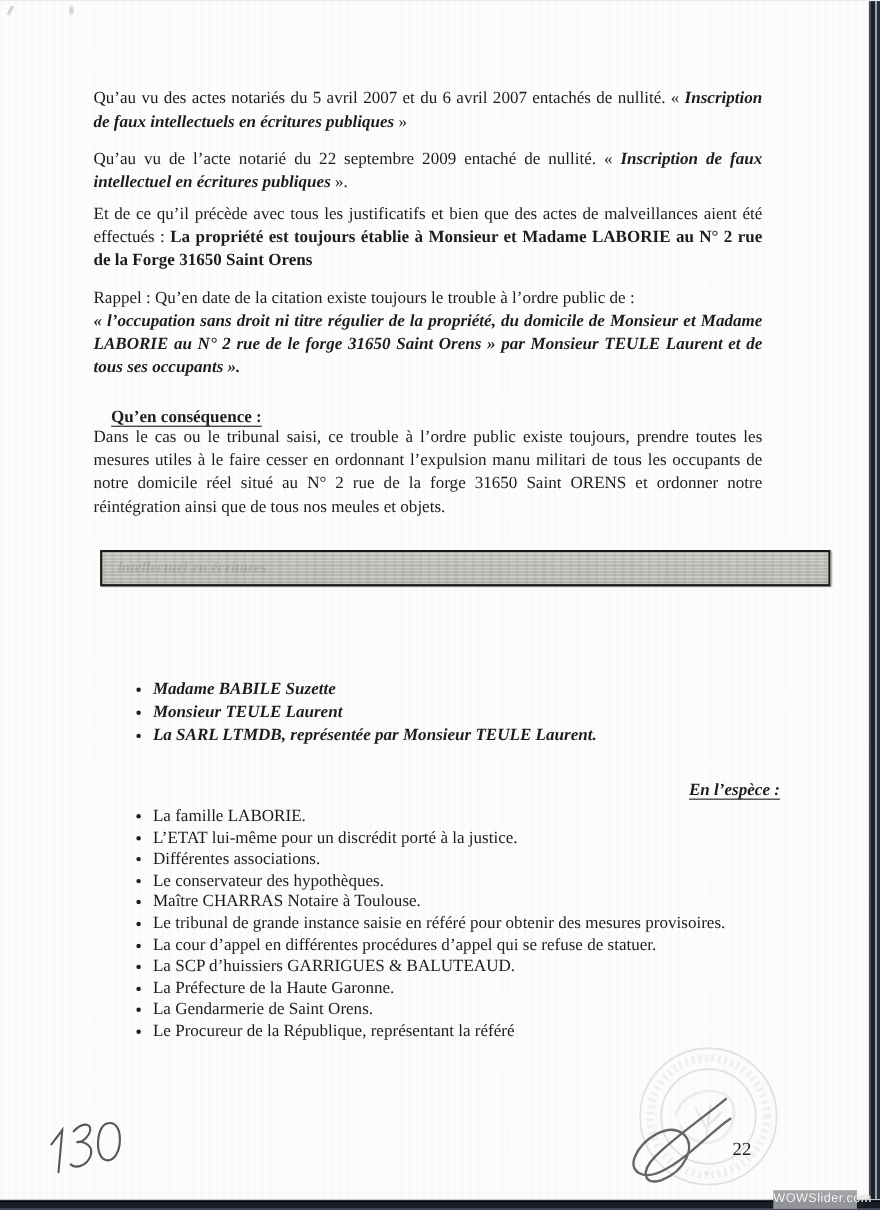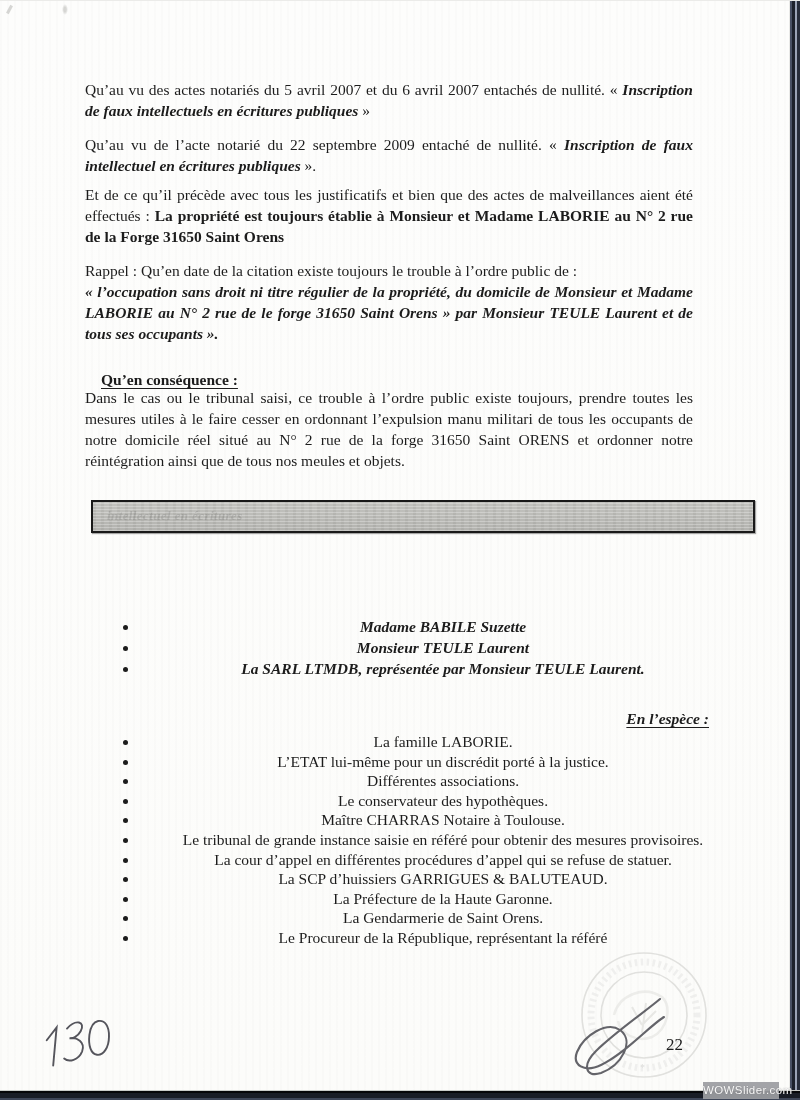--- a/index.html
+++ b/index.html
@@ -27,21 +27,21 @@
       linear-gradient(#c3c3bf,#b3b3af);
     display:flex;align-items:center;justify-content:center;
     box-shadow:1px 1px 1px rgba(60,60,60,0.45);
     margin-left:16px;
   }
   #section-box .title{font-size:15.5px;font-weight:bold;letter-spacing:0.2px;color:#101010;}
   #section-box .ghost{
     position:absolute;left:14px;top:6px;font-size:13px;font-style:italic;font-weight:bold;
     color:#3a3a3a;opacity:0.16;letter-spacing:0.4px;
   }
-  ul{margin:0;padding:0 0 0 54px;list-style:disc outside;text-align:center;}
+  ul{margin:0;padding:0 0 0 54px;list-style:disc outside;}
   #list-parties li{font-size:15.5px;line-height:21px;font-weight:bold;font-style:italic;}
   #list-espece li{font-size:15.5px;line-height:19.6px;}
   
   #right-frame{
     position:absolute;right:0;top:0;width:11px;height:1100px;z-index:6;
     background:linear-gradient(90deg,#e9e9e7 0 1px,#474f63 1px 3px,#1c212c 3px 6px,#9aa3b6 6px 8px,#272d3b 8px 11px);
   }
   #bottom-frame{
     position:absolute;left:0;top:1089px;width:800px;height:11px;z-index:6;
     background:linear-gradient(180deg,#060709 0 2px,#191d26 2px 7px,#3e4658 7px 11px);

